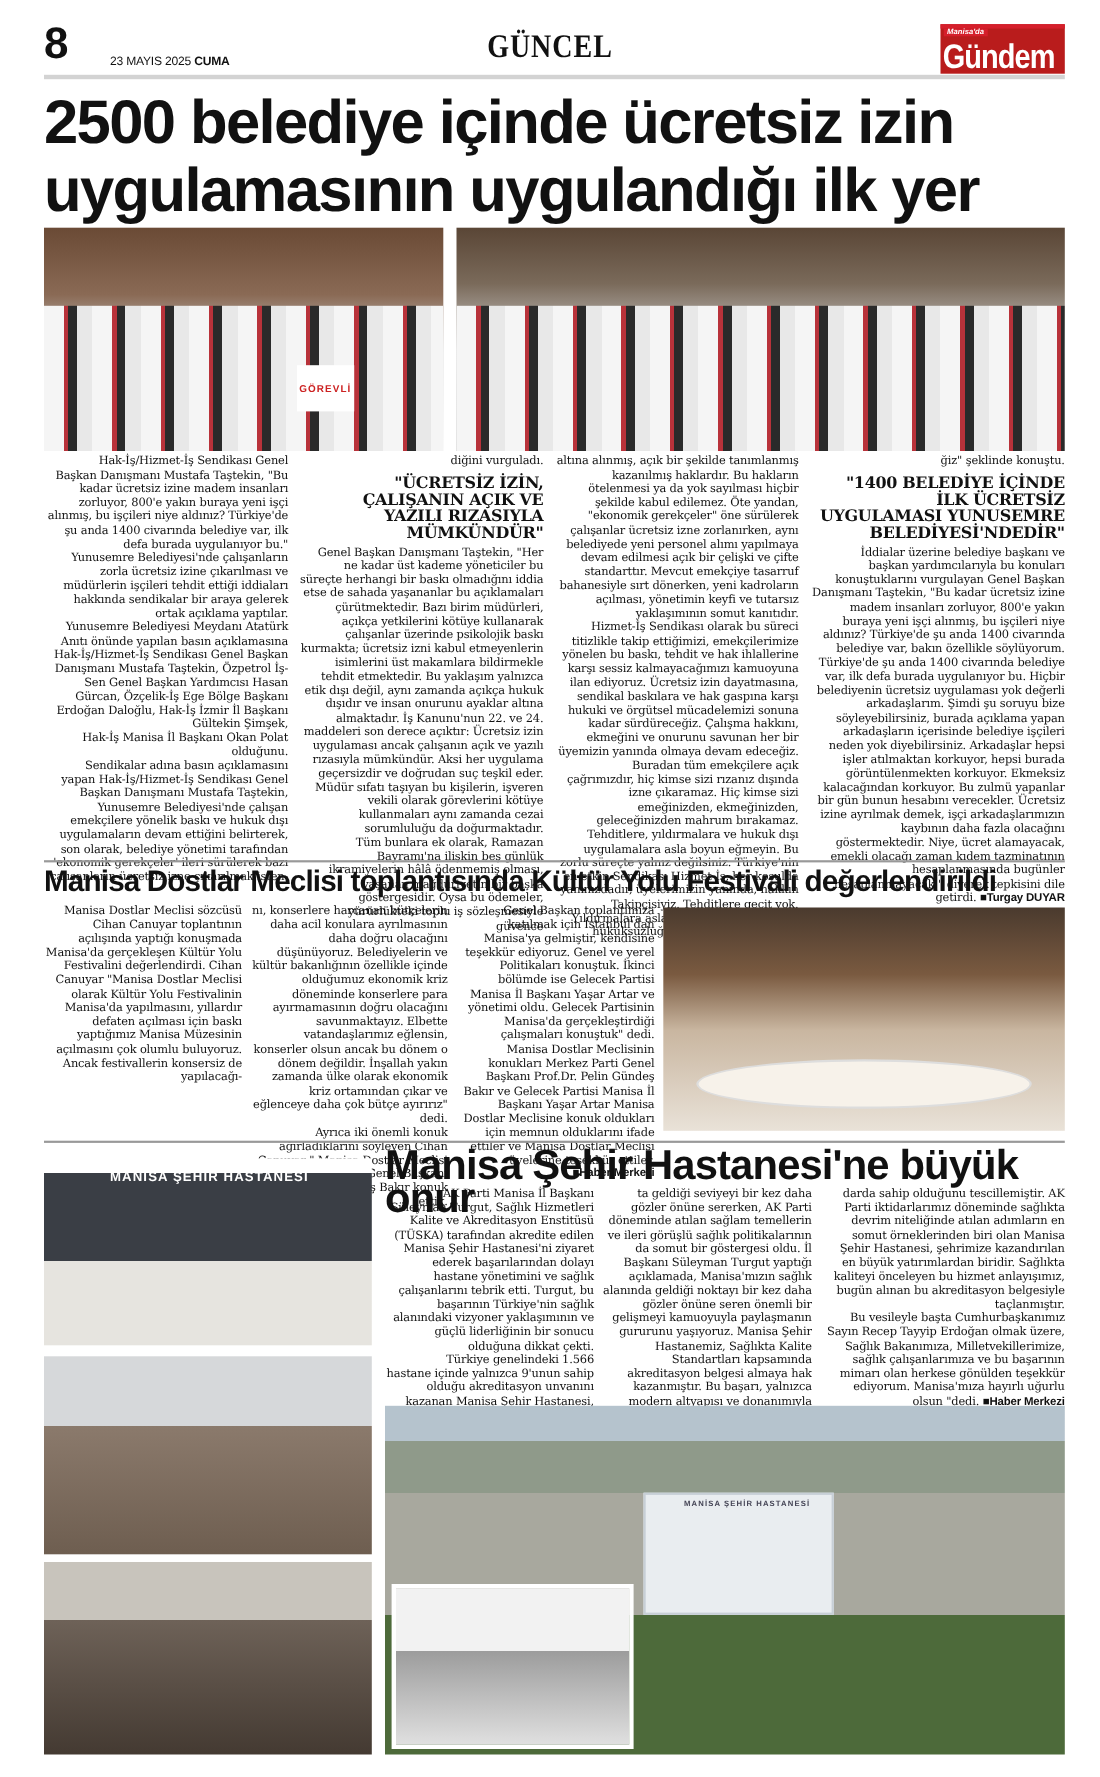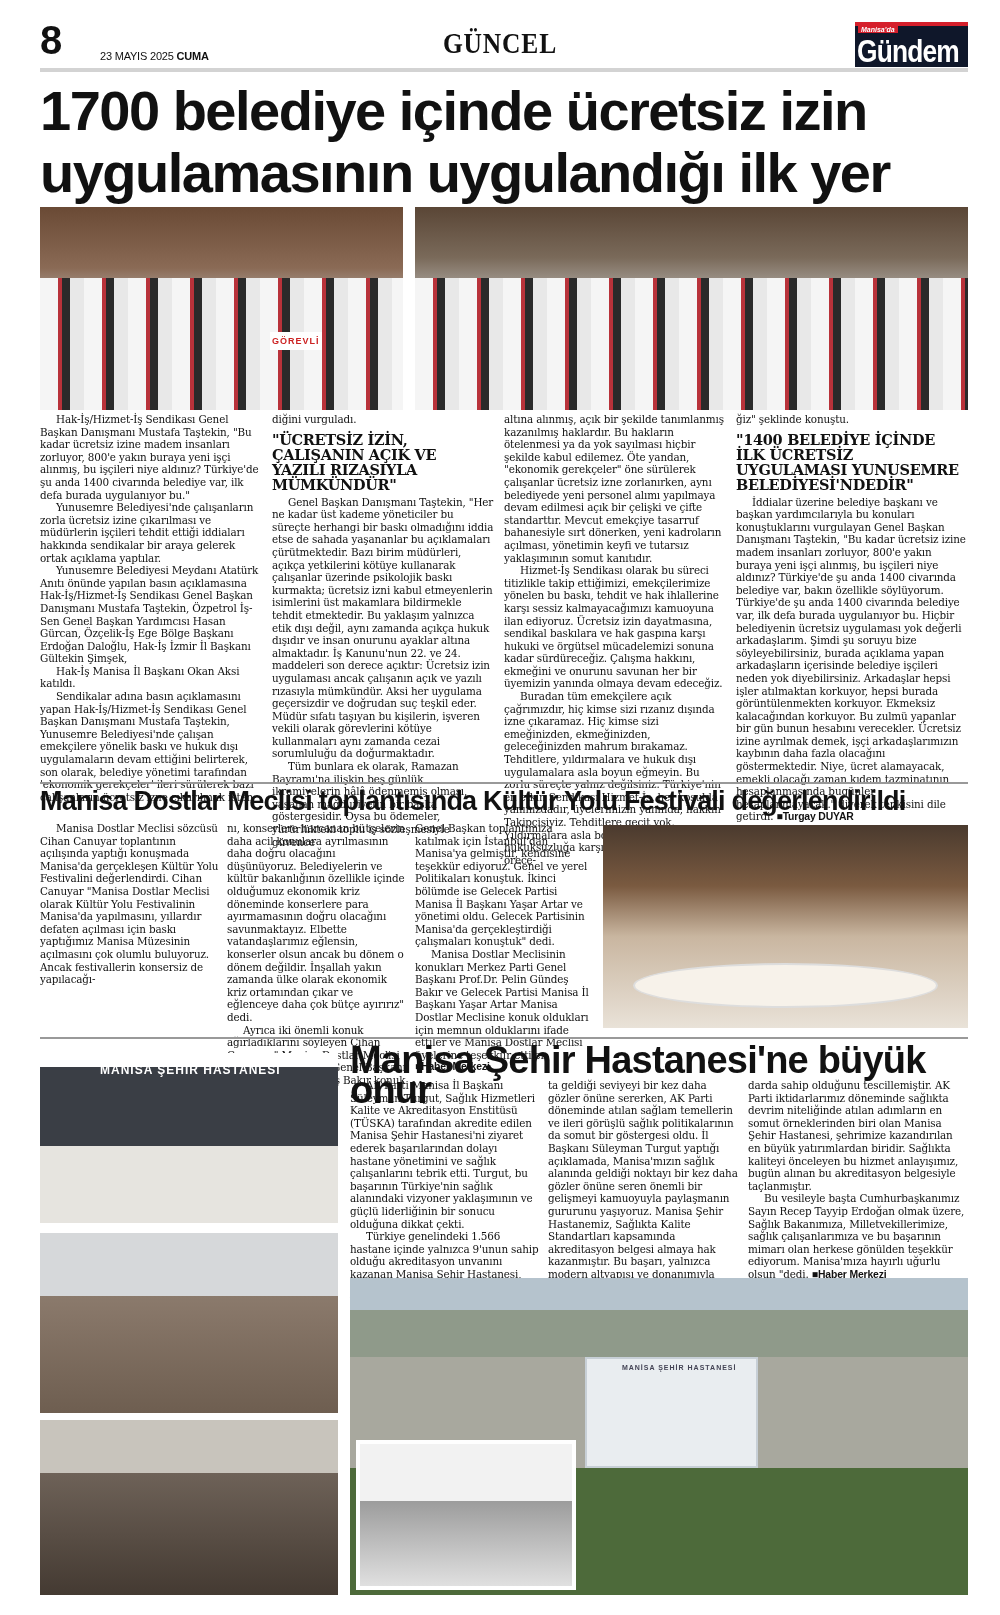--- a/index.html
+++ b/index.html
@@ -2,30 +2,30 @@
 <html><head>
 <meta charset="utf-8">
 <style>
 *{box-sizing:border-box;margin:0;padding:0}
 body{width:1000px;height:1615px;background:#fff;font-family:"DejaVu Serif",serif;color:#111;position:relative;overflow:hidden}
 .abs{position:absolute}
 .pageno{left:40px;top:20px;font-family:"Liberation Sans",sans-serif;font-weight:700;font-size:40px;line-height:40px}
 .date{left:100px;top:50px;font-family:"Liberation Sans",sans-serif;font-size:11px;letter-spacing:-.2px}
 .date b{font-weight:700}
 .section{left:0;width:1000px;top:26px;text-align:center;font-family:"Liberation Serif",serif;font-size:30px;font-weight:700;letter-spacing:1px;transform:scaleX(.85)}
-.logo{left:855px;top:22px;width:113px;height:45px;background:#0f172a;border-top:4px solid #d51f2b}
+.logo{left:855px;top:22px;width:113px;height:45px;background:#b91c1c;border-top:4px solid #d51f2b}
 .logo .small{position:absolute;left:3px;top:0px;font-family:"Liberation Sans",sans-serif;font-style:italic;font-weight:700;font-size:7px;color:#fff;background:#d51f2b;padding:0 3px}
 .logo .big{position:absolute;left:2px;top:8px;font-family:"Liberation Sans",sans-serif;font-weight:700;font-size:31px;color:#fff;letter-spacing:-1px;transform:scaleX(.85);transform-origin:left}
 .rule{left:40px;top:68px;width:928px;height:4px;background:#d3d3d3}
 .headline{left:40px;top:80px;width:930px;font-family:"Liberation Sans",sans-serif;font-weight:700;font-size:56px;line-height:62px;letter-spacing:-1.5px}
 .photo{overflow:hidden}
 .ph1{left:40px;top:207px;width:363px;height:203px;background:linear-gradient(180deg,#6a4a35 0%,#8a6a55 30%,#c8c8c8 55%,#eee 100%)}
 .ph2{left:415px;top:207px;width:553px;height:203px;background:linear-gradient(180deg,#5a4636 0%,#7a6a5a 25%,#d0d0d0 55%,#bfbfbf 100%)}
 .crowd{position:absolute;bottom:0;left:0;right:0;height:65%;background:repeating-linear-gradient(90deg,#f5f5f5 0 18px,#b8323a 18px 22px,#2a2a2a 22px 30px,#e8e8e8 30px 44px)}
-.col{font-size:10.4px;line-height:12.6px;text-align:left;letter-spacing:-.15px}
+.col{font-size:10.4px;line-height:12.6px;text-align:right;letter-spacing:-.15px}
 .col p{text-indent:16px}
 .sub{font-family:"DejaVu Serif",serif;font-weight:700;font-size:14.5px;line-height:15px;margin:6px 0 4px;letter-spacing:-.3px}
 .sig{font-family:"Liberation Sans",sans-serif;font-weight:700}
 .sig::before{content:"\25A0 ";}
 .h2{font-family:"Liberation Sans",sans-serif;font-weight:700;font-size:27px;letter-spacing:-.8px;line-height:30px}
 .hr{height:2px;background:#999}
 .ph3{left:603px;top:825px;width:365px;height:203px;background:linear-gradient(180deg,#4a3a2e 0%,#7a5a40 30%,#c9b6a0 55%,#e9e2d8 100%)}
 .table{position:absolute;left:30px;right:30px;bottom:20px;height:45px;border-radius:50%;background:#f7f2ea;border:2px solid #ddd}
 .ph4{left:40px;top:1053px;width:298px;height:170px;background:linear-gradient(180deg,#fff 0 8%,#3a3e45 8% 55%,#e6e4df 55%)}
 .ph5{left:40px;top:1233px;width:298px;height:180px;background:linear-gradient(180deg,#d6d8da 0 35%,#8b7a6c 35%,#6e5e50 100%)}
@@ -40,35 +40,35 @@
 
 <div class="abs pageno">8</div>
 <div class="abs date"><span>23 MAYIS 2025</span> <b>CUMA</b></div>
 <div class="abs section">GÜNCEL</div>
 <div class="abs logo">
   <span class="small">Manisa'da</span>
   <span class="big">Gündem</span>
 </div>
 <div class="abs rule"></div>
 
-<div class="abs headline">1700 belediye içinde ücretsiz izin uygulamasının uygulandığı ilk yer</div>
+<div class="abs headline">2500 belediye içinde ücretsiz izin uygulamasının uygulandığı ilk yer</div>
 
 <div class="abs photo ph1">
   <div class="crowd"></div>
-  <span class="label" style="left:230px;top:125px;color:#c22;font-size:9px;background:#fff;padding:4px 2px">GÖREVLİ</span>
+  <span class="label" style="left:230px;top:125px;color:#c22;font-size:9px;background:#fff;padding:16px 2px">GÖREVLİ</span>
 </div>
 <div class="abs photo ph2">
   <div class="crowd"></div>
 </div>
 
 <div class="abs col" style="left:40px;top:413px;width:222px">
   <p>Hak-İş/Hizmet-İş Sendikası Genel Başkan Danışmanı Mustafa Taştekin, "Bu kadar ücretsiz izine madem insanları zorluyor, 800'e yakın buraya yeni işçi alınmış, bu işçileri niye aldınız? Türkiye'de şu anda 1400 civarında belediye var, ilk defa burada uygulanıyor bu."</p>
   <p>Yunusemre Belediyesi'nde çalışanların zorla ücretsiz izine çıkarılması ve müdürlerin işçileri tehdit ettiği iddiaları hakkında sendikalar bir araya gelerek ortak açıklama yaptılar.</p>
   <p>Yunusemre Belediyesi Meydanı Atatürk Anıtı önünde yapılan basın açıklamasına Hak-İş/Hizmet-İş Sendikası Genel Başkan Danışmanı Mustafa Taştekin, Özpetrol İş-Sen Genel Başkan Yardımcısı Hasan Gürcan, Özçelik-İş Ege Bölge Başkanı Erdoğan Daloğlu, Hak-İş İzmir İl Başkanı Gültekin Şimşek,</p>
-  <p>Hak-İş Manisa İl Başkanı Okan Aksi katıldı.</p>
+  <p>Hak-İş Manisa İl Başkanı Okan Polat olduğunu.</p>
   <p>Sendikalar adına basın açıklamasını yapan Hak-İş/Hizmet-İş Sendikası Genel Başkan Danışmanı Mustafa Taştekin, Yunusemre Belediyesi'nde çalışan emekçilere yönelik baskı ve hukuk dışı uygulamaların devam ettiğini belirterek, son olarak, belediye yönetimi tarafından 'ekonomik gerekçeler' ileri sürülerek bazı çalışanların ücretsiz izne çıkarılmak isten-</p>
 </div>
 <div class="abs col" style="left:272px;top:413px;width:222px">
   <div>diğini vurguladı.</div>
   <div class="sub">"ÜCRETSİZ İZİN, ÇALIŞANIN AÇIK VE YAZILI RIZASIYLA MÜMKÜNDÜR"</div>
   <p>Genel Başkan Danışmanı Taştekin, "Her ne kadar üst kademe yöneticiler bu süreçte herhangi bir baskı olmadığını iddia etse de sahada yaşananlar bu açıklamaları çürütmektedir. Bazı birim müdürleri, açıkça yetkilerini kötüye kullanarak çalışanlar üzerinde psikolojik baskı kurmakta; ücretsiz izni kabul etmeyenlerin isimlerini üst makamlara bildirmekle tehdit etmektedir. Bu yaklaşım yalnızca etik dışı değil, aynı zamanda açıkça hukuk dışıdır ve insan onurunu ayaklar altına almaktadır. İş Kanunu'nun 22. ve 24. maddeleri son derece açıktır: Ücretsiz izin uygulaması ancak çalışanın açık ve yazılı rızasıyla mümkündür. Aksi her uygulama geçersizdir ve doğrudan suç teşkil eder. Müdür sıfatı taşıyan bu kişilerin, işveren vekili olarak görevlerini kötüye kullanmaları aynı zamanda cezai sorumluluğu da doğurmaktadır.</p>
   <p>Tüm bunlara ek olarak, Ramazan Bayramı'na ilişkin beş günlük ikramiyelerin hâlâ ödenmemiş olması, yaşanan mağduriyetin bir başka göstergesidir. Oysa bu ödemeler, yürürlükteki toplu iş sözleşmesiyle güvence</p>
 </div>
 <div class="abs col" style="left:504px;top:413px;width:222px">
   <div>altına alınmış, açık bir şekilde tanımlanmış kazanılmış haklardır. Bu hakların ötelenmesi ya da yok sayılması hiçbir şekilde kabul edilemez. Öte yandan, "ekonomik gerekçeler" öne sürülerek çalışanlar ücretsiz izne zorlanırken, aynı belediyede yeni personel alımı yapılmaya devam edilmesi açık bir çelişki ve çifte standarttır. Mevcut emekçiye tasarruf bahanesiyle sırt dönerken, yeni kadroların açılması, yönetimin keyfi ve tutarsız yaklaşımının somut kanıtıdır.</div>

